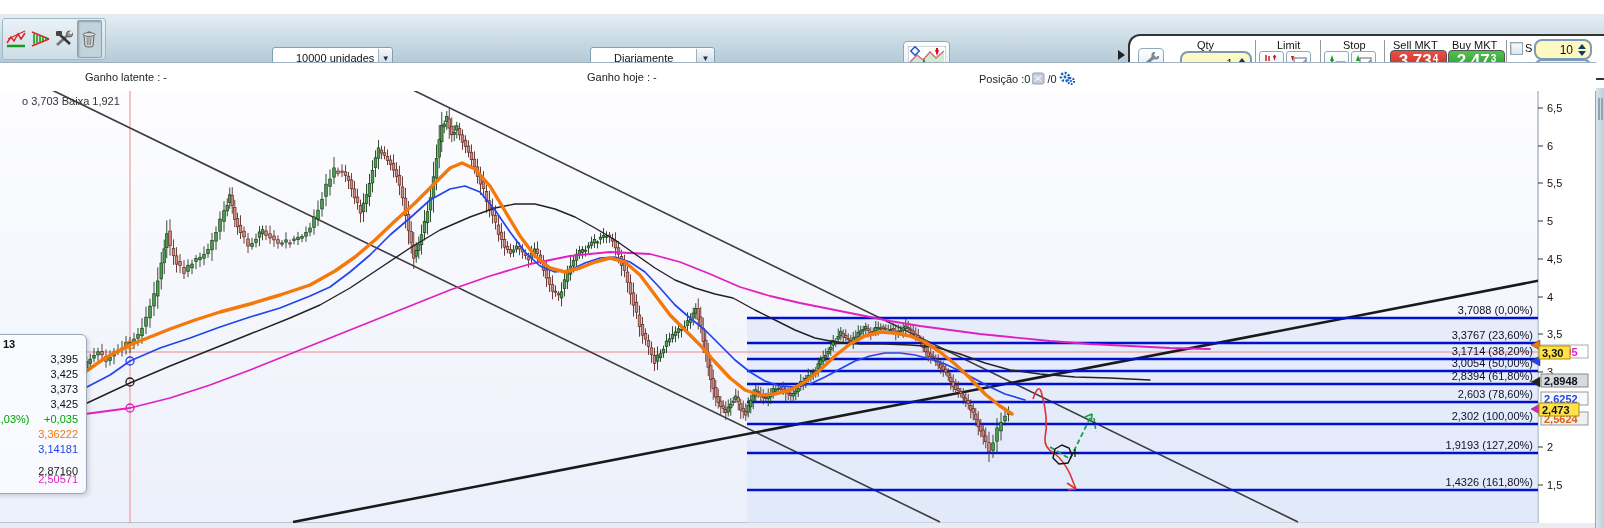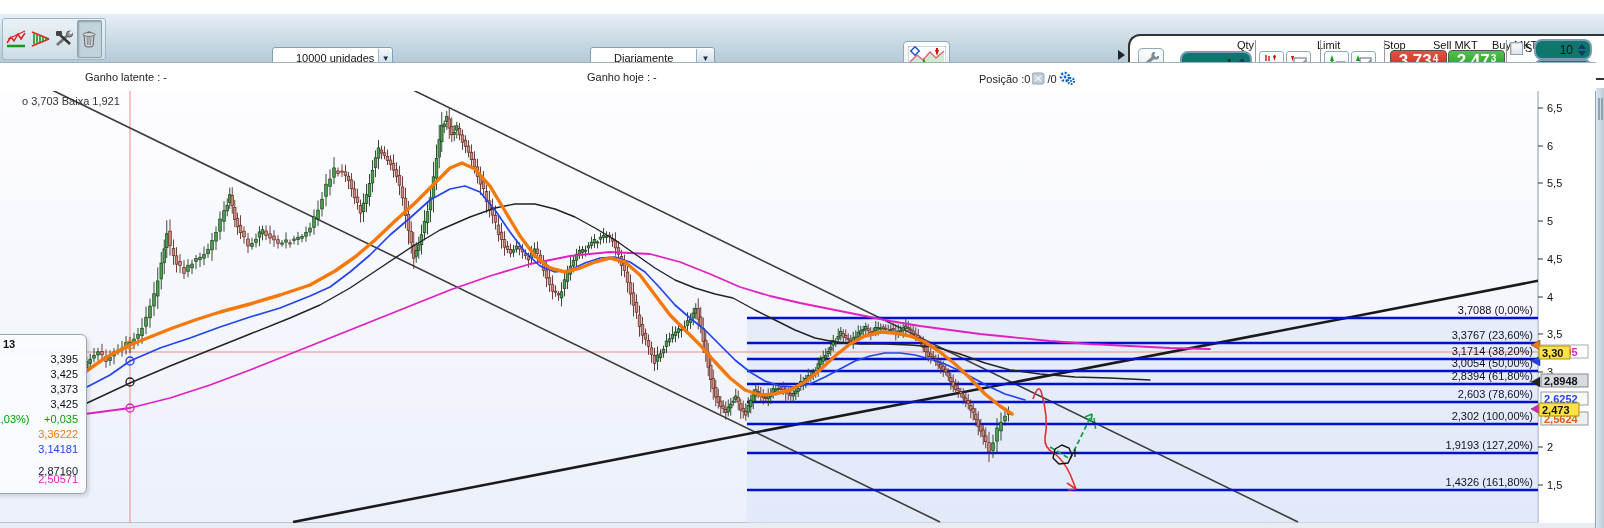--- a/index.html
+++ b/index.html
@@ -30,23 +30,23 @@
      font-size:8px;color:#234;}
   #dd-units{left:272px;top:33px;width:103px;}
   #dd-period{left:590px;top:33px;width:107px;}
   #signal-btn{position:absolute;left:903px;top:27px;width:45px;height:33px;background:linear-gradient(#fdfefe,#dfe9ef);
      border:1px solid #8fa9ba;border-radius:4px;display:flex;align-items:center;justify-content:center;}
   
   #panel-arrow{position:absolute;left:1118px;top:36px;width:0;height:0;
      border-top:5px solid transparent;border-bottom:5px solid transparent;border-left:7px solid #222;}
   #trade-panel{position:absolute;left:1128px;top:20px;width:486px;height:42px;background:#fff;
      border:2px solid #333;border-right:none;border-radius:12px 0 0 12px;}
-  .tp-label{position:absolute;top:3px;font-size:11px;color:#111;white-space:nowrap;margin-left:40px;}
+  .tp-label{position:absolute;top:3px;font-size:11px;color:#111;white-space:nowrap;}
   .tp-sep{position:absolute;top:4px;height:34px;width:1px;background:#999;}
-  .spinbox{position:absolute;background:#0f766e;border:2px solid #7a9ab5;border-radius:8px;
+  .spinbox{position:absolute;background:#fef9c3;border:2px solid #7a9ab5;border-radius:8px;
      display:flex;align-items:center;justify-content:flex-end;}
   .spin-val{font-size:12px;color:#111;padding-right:2px;}
   .spin-arrows{width:13px;display:flex;flex-direction:column;align-items:center;justify-content:center;gap:2px;padding-right:2px;}
   .spin-arrows i{width:0;height:0;border-left:4px solid transparent;border-right:4px solid transparent;display:block;}
   .spin-up{border-bottom:5px solid #123a6b;}
   .spin-dn{border-top:5px solid #123a6b;}
   .order-btn{position:absolute;top:15px;width:23px;height:24px;background:linear-gradient(#fff,#e4ebf1);
      border:1px solid #8fa9ba;border-radius:3px;display:flex;align-items:center;justify-content:center;}
   .mkt-btn{position:absolute;top:14px;width:55px;height:26px;border-radius:4px;
      display:flex;align-items:baseline;justify-content:center;color:#fff;

